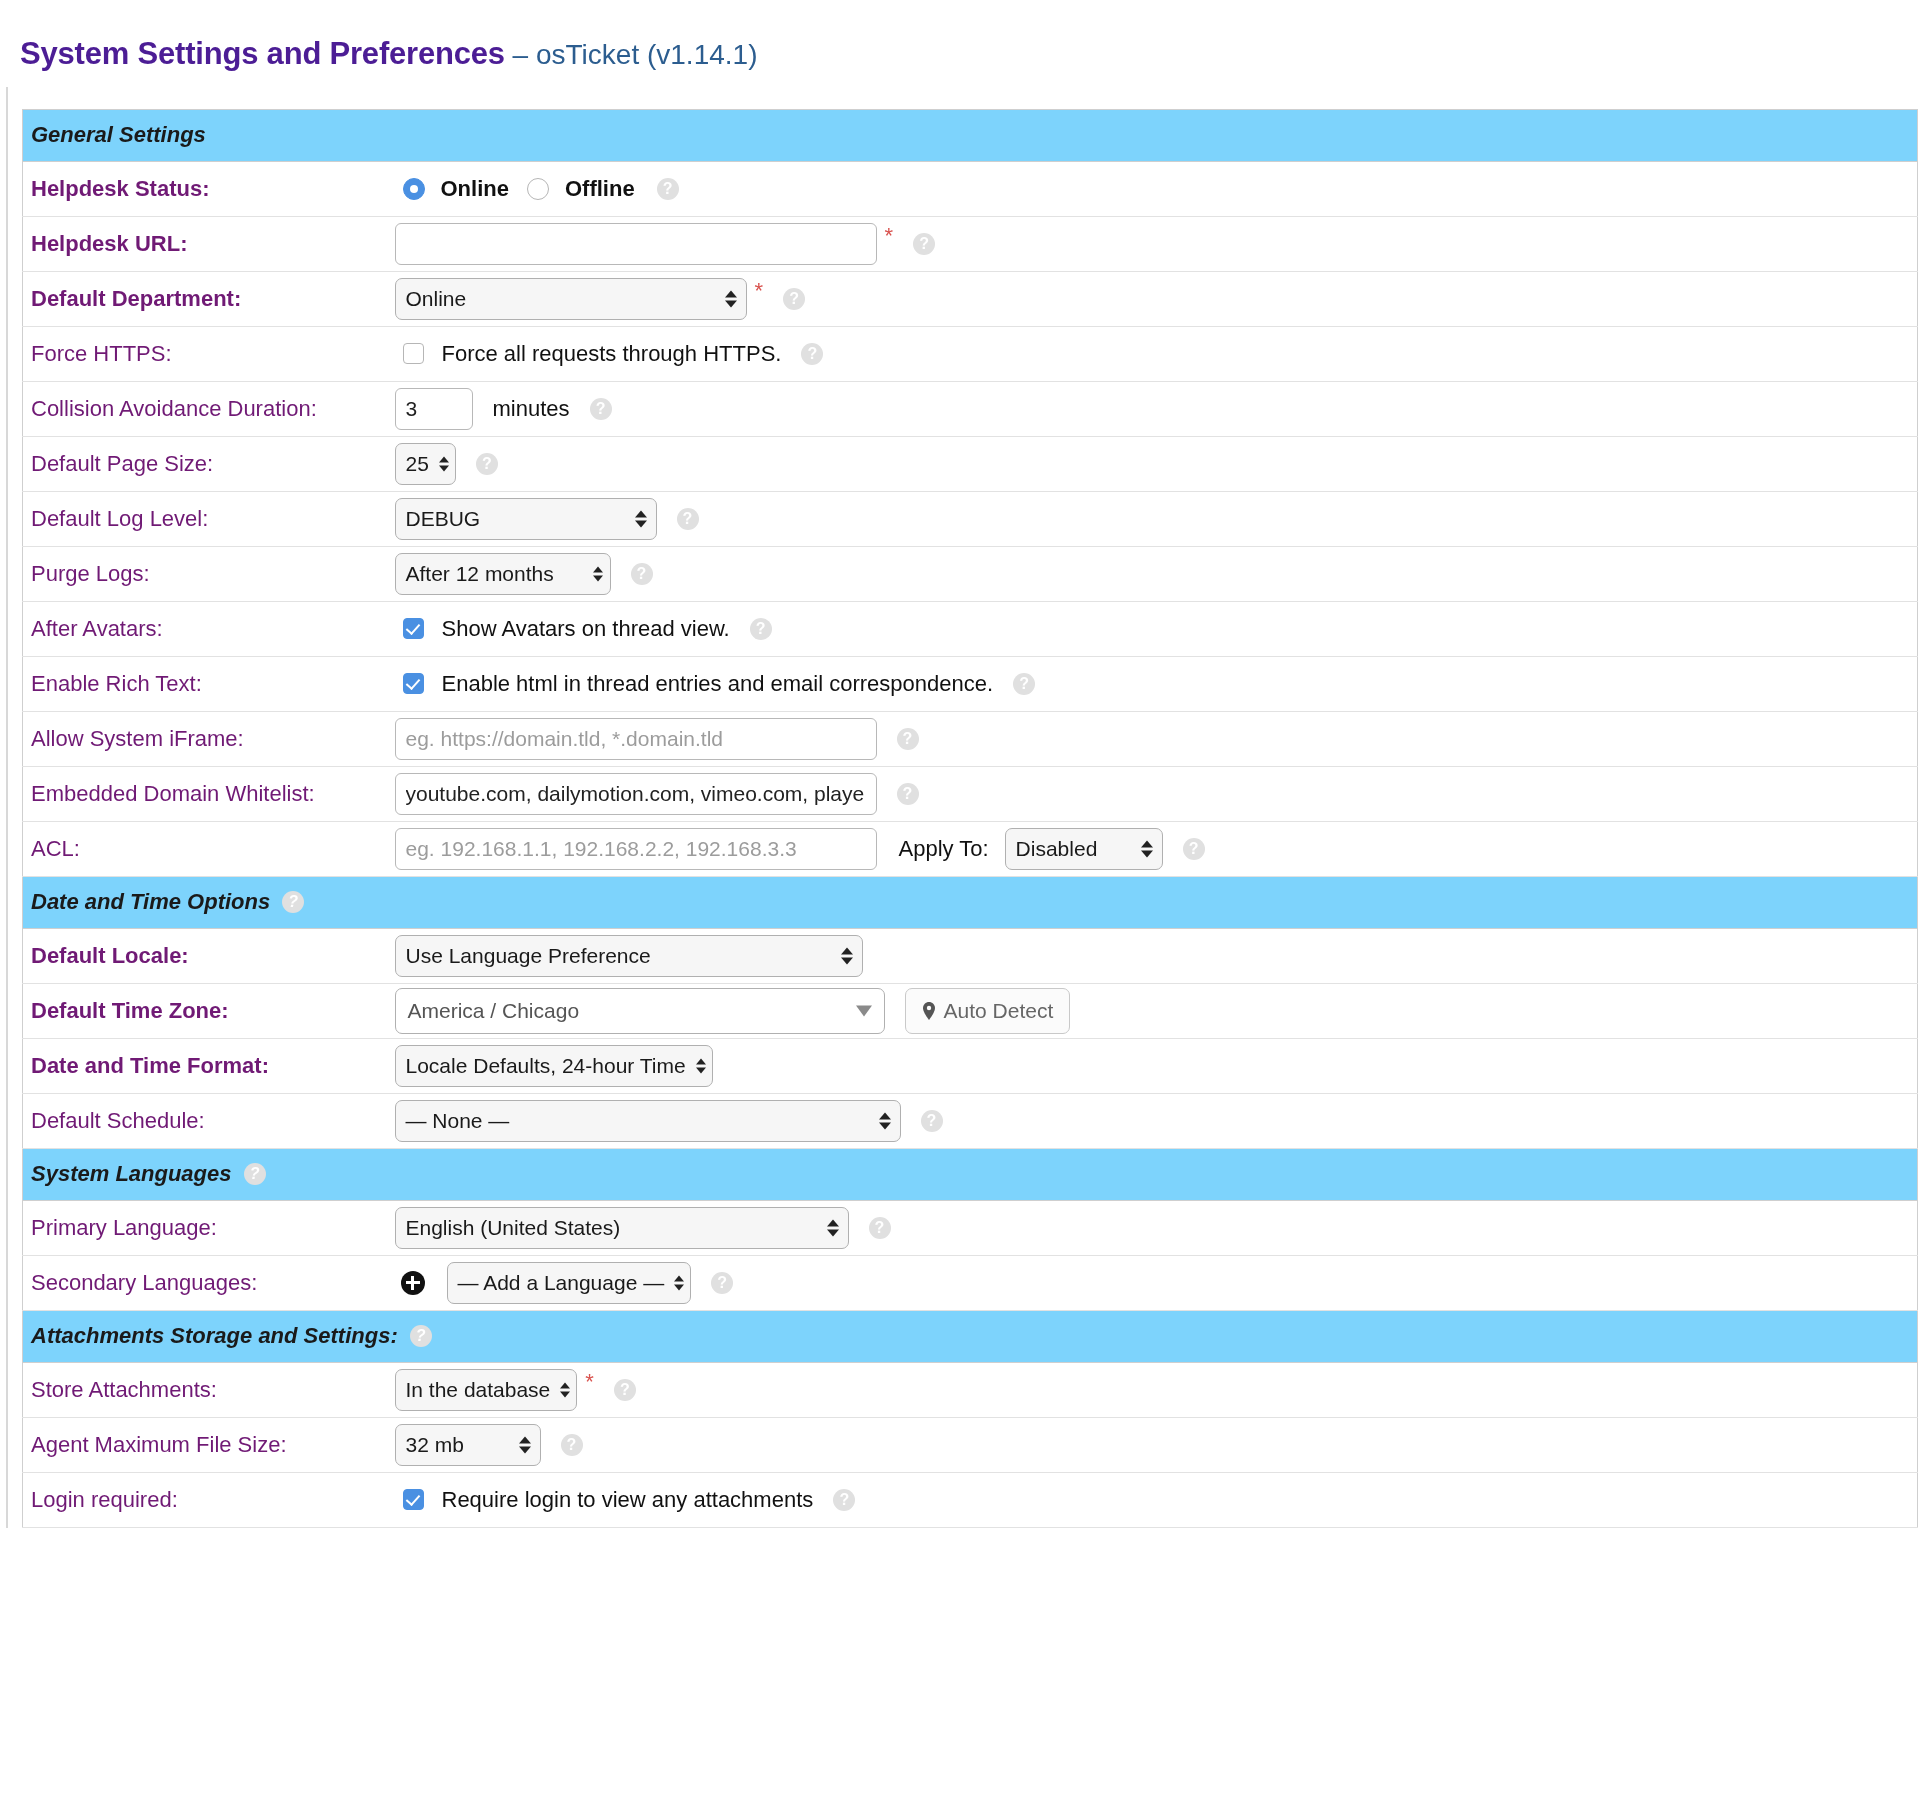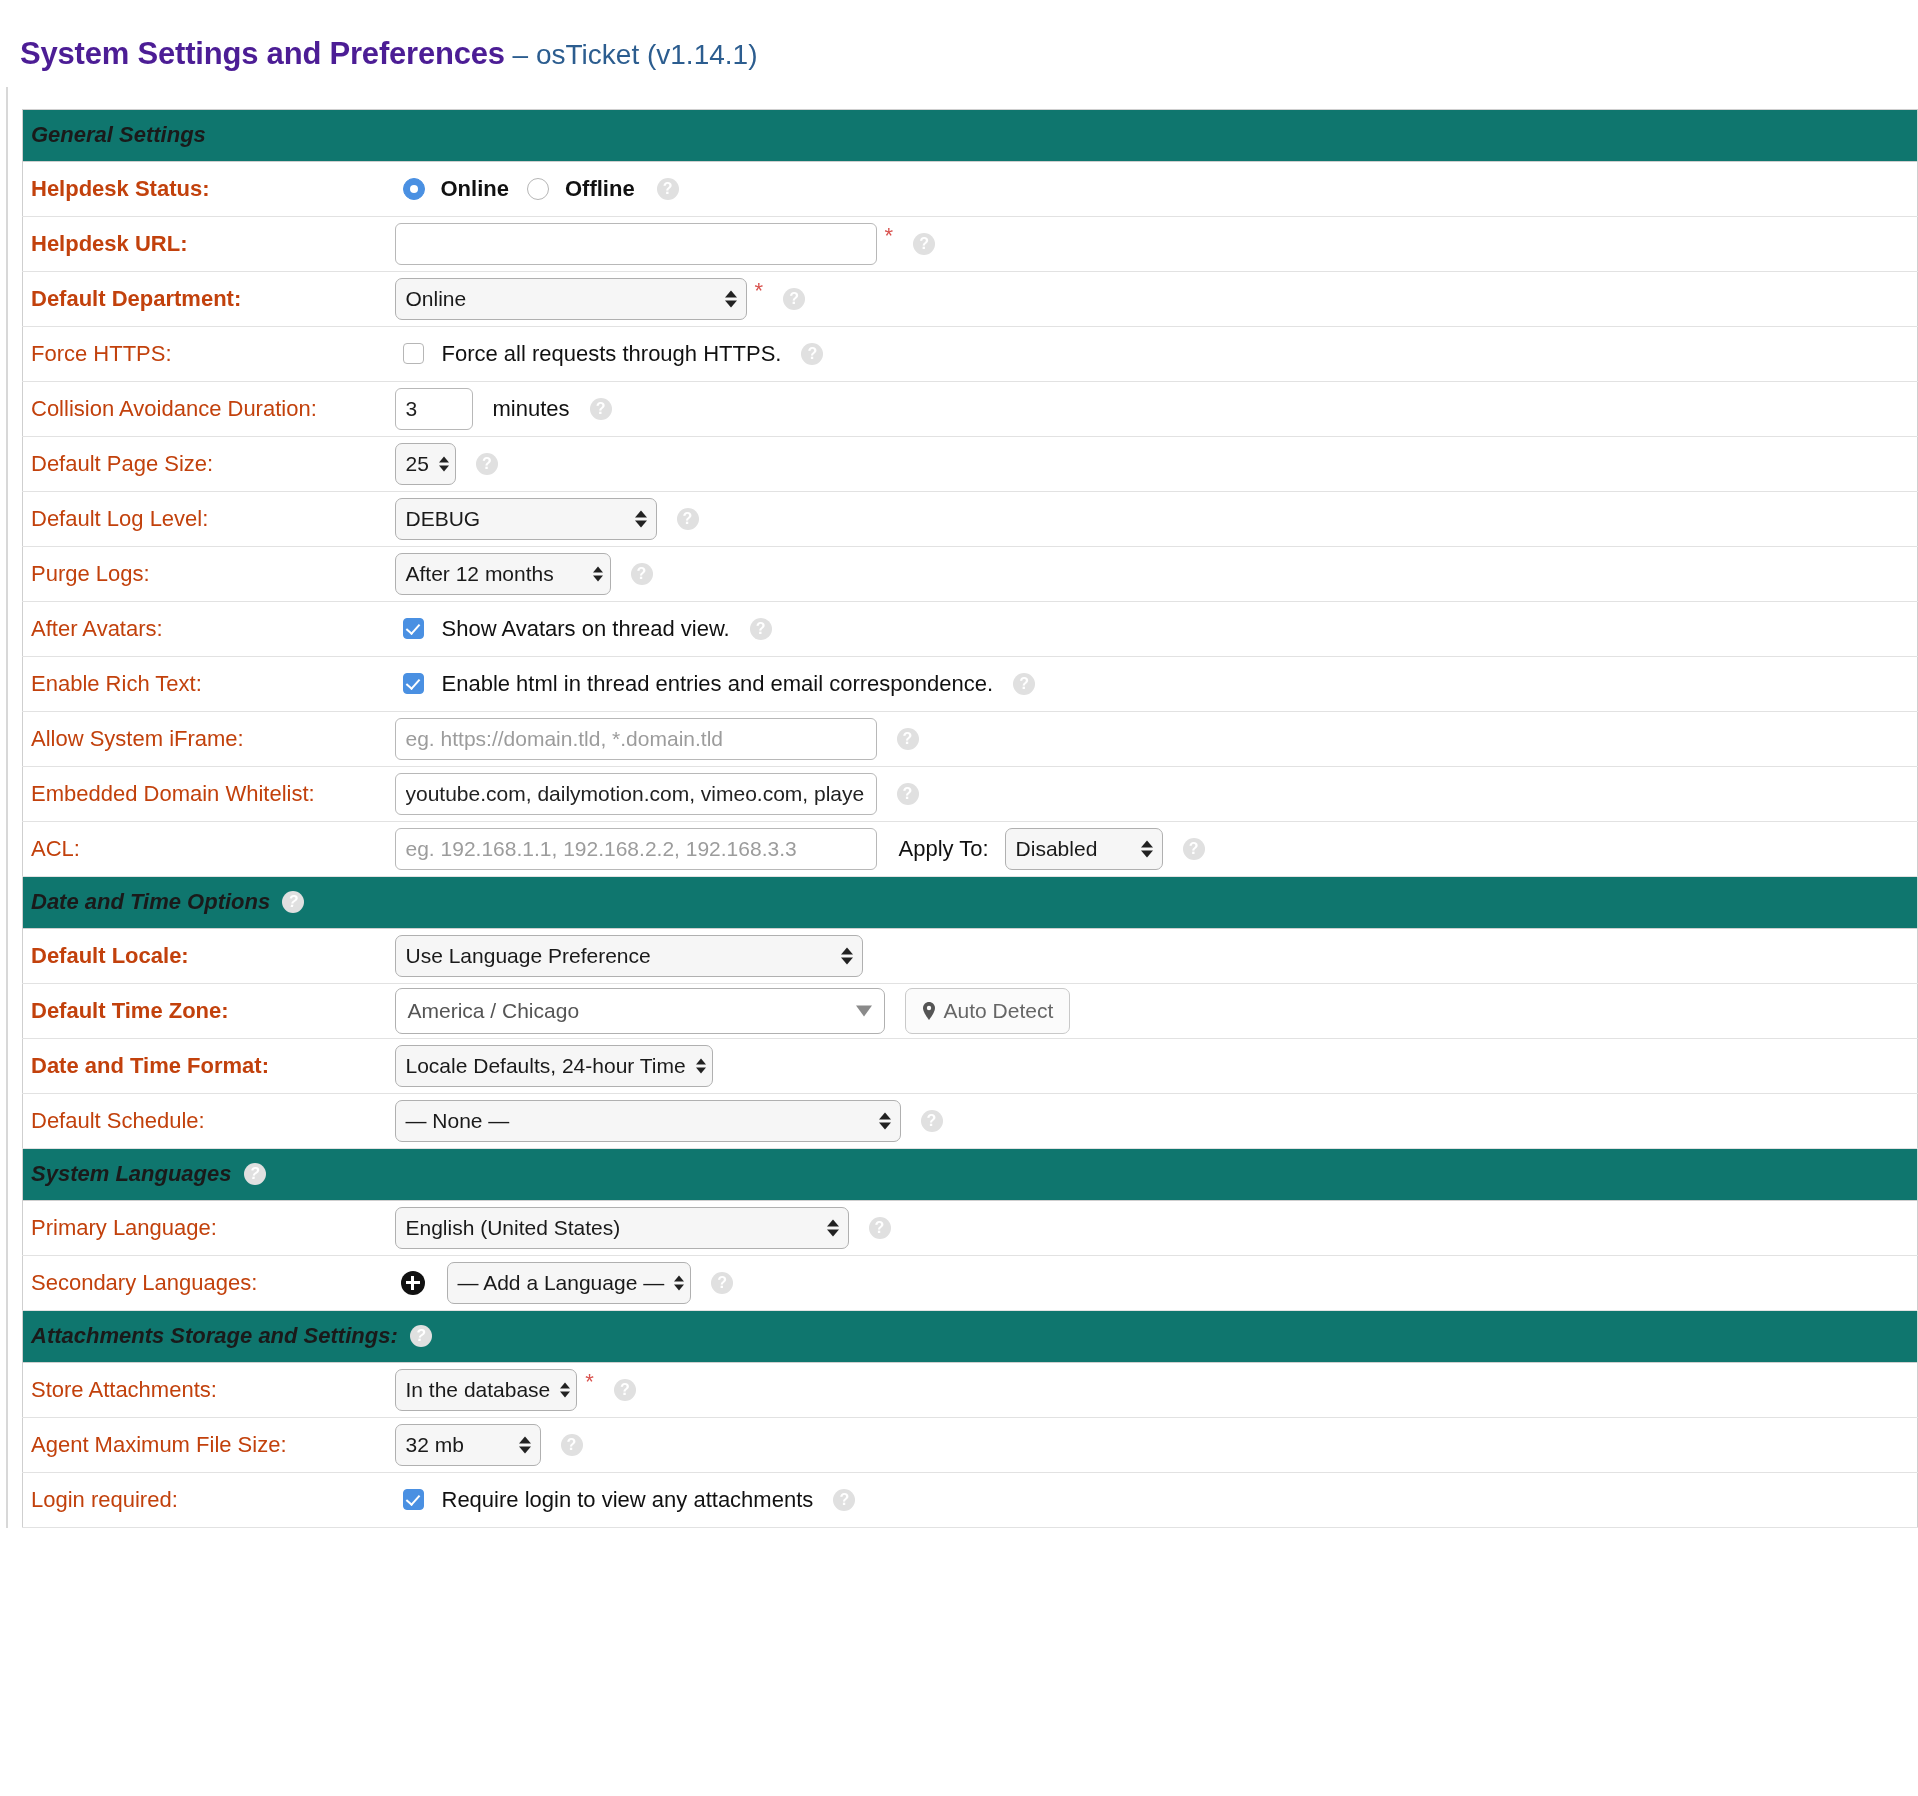--- a/index.html
+++ b/index.html
@@ -53,40 +53,40 @@
   .settings tr { }
   .settings td {
     border-bottom: 1px solid #e2e2e2;
     padding: 0;
     vertical-align: middle;
   }
   .lbl-cell {
     width: 372px;
     padding: 0 10px 0 8px !important;
     font-size: 22px;
-    color: #c2410c;
+    color: #701a75;
     height: 54px;
     margin-left: 40px;
   }
   .lbl-cell.bold { font-weight: bold; }
   .val-cell {
     padding: 0 !important;
     height: 54px;
   }
   .val-inner {
     display: flex;
     align-items: center;
     gap: 6px;
     height: 54px;
     padding-left: 0px;
   }
 
   
   .sec-row td {
-    background: #0f766e;
+    background: #7dd3fc;
     border-bottom: 1px solid #cfcfcf;
     border-top: 1px solid #cfcfcf;
     height: 52px;
     padding: 0 0 0 8px !important;
   }
   .sec-inner {
     display: flex; align-items: center; gap: 12px;
     font-style: italic; font-weight: bold;
     font-size: 22px; color: #1a1a1a;
   }

